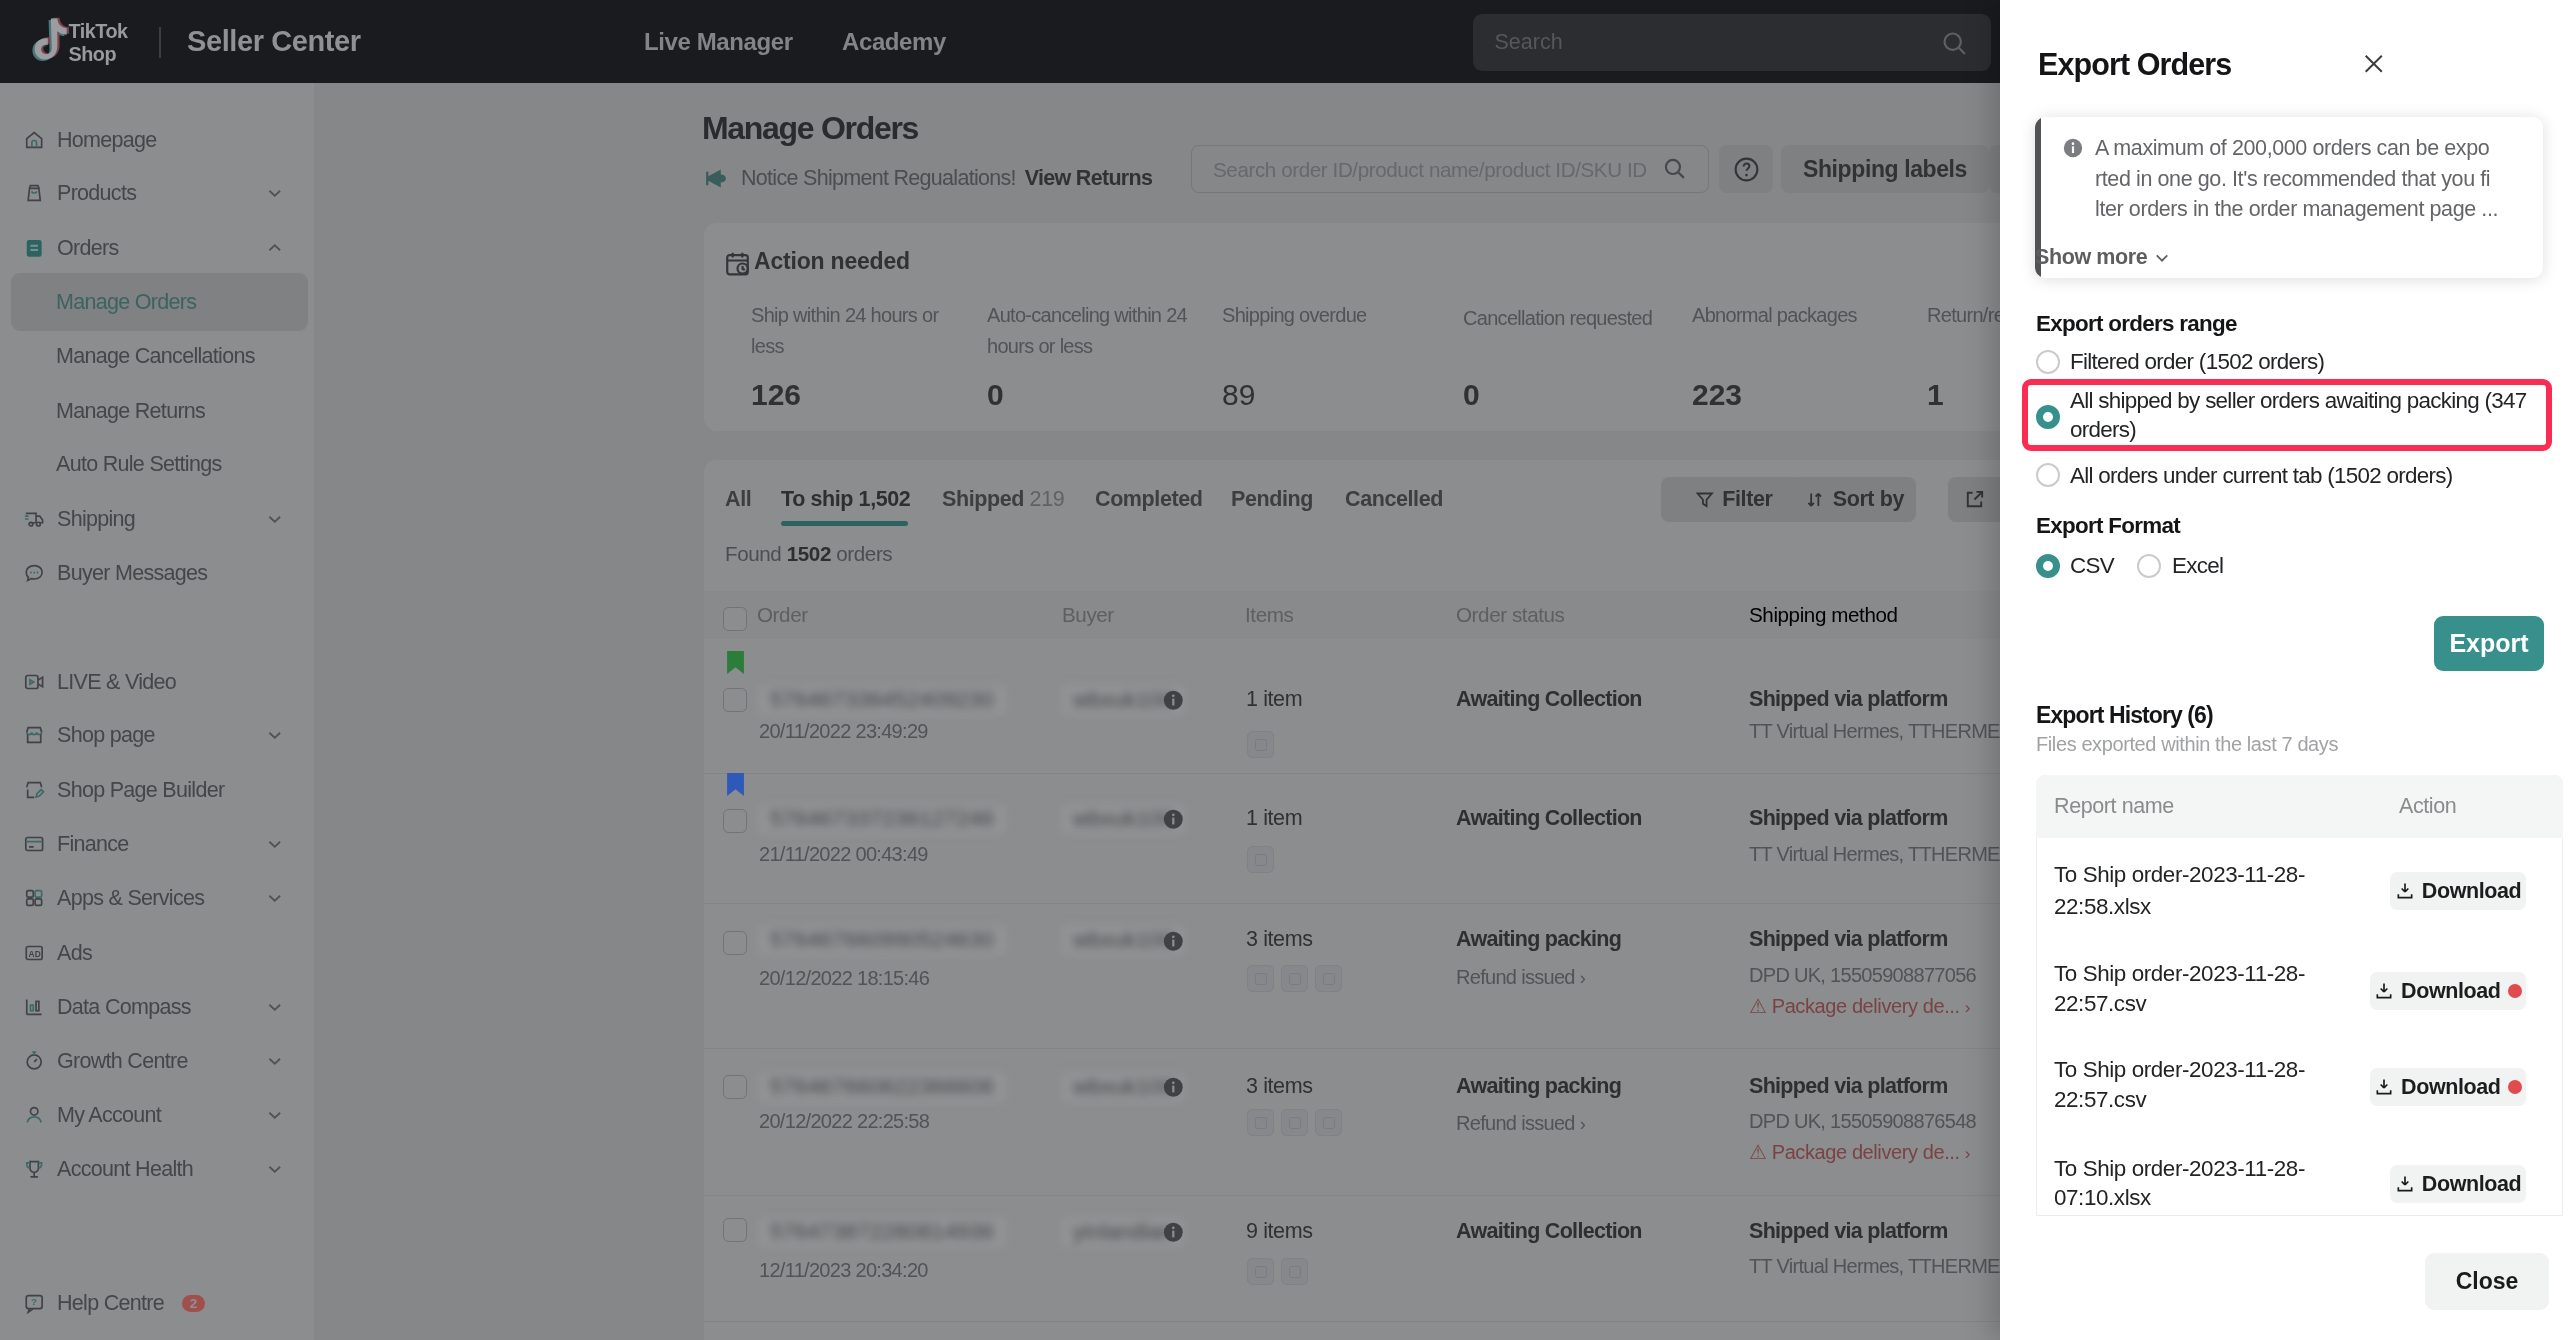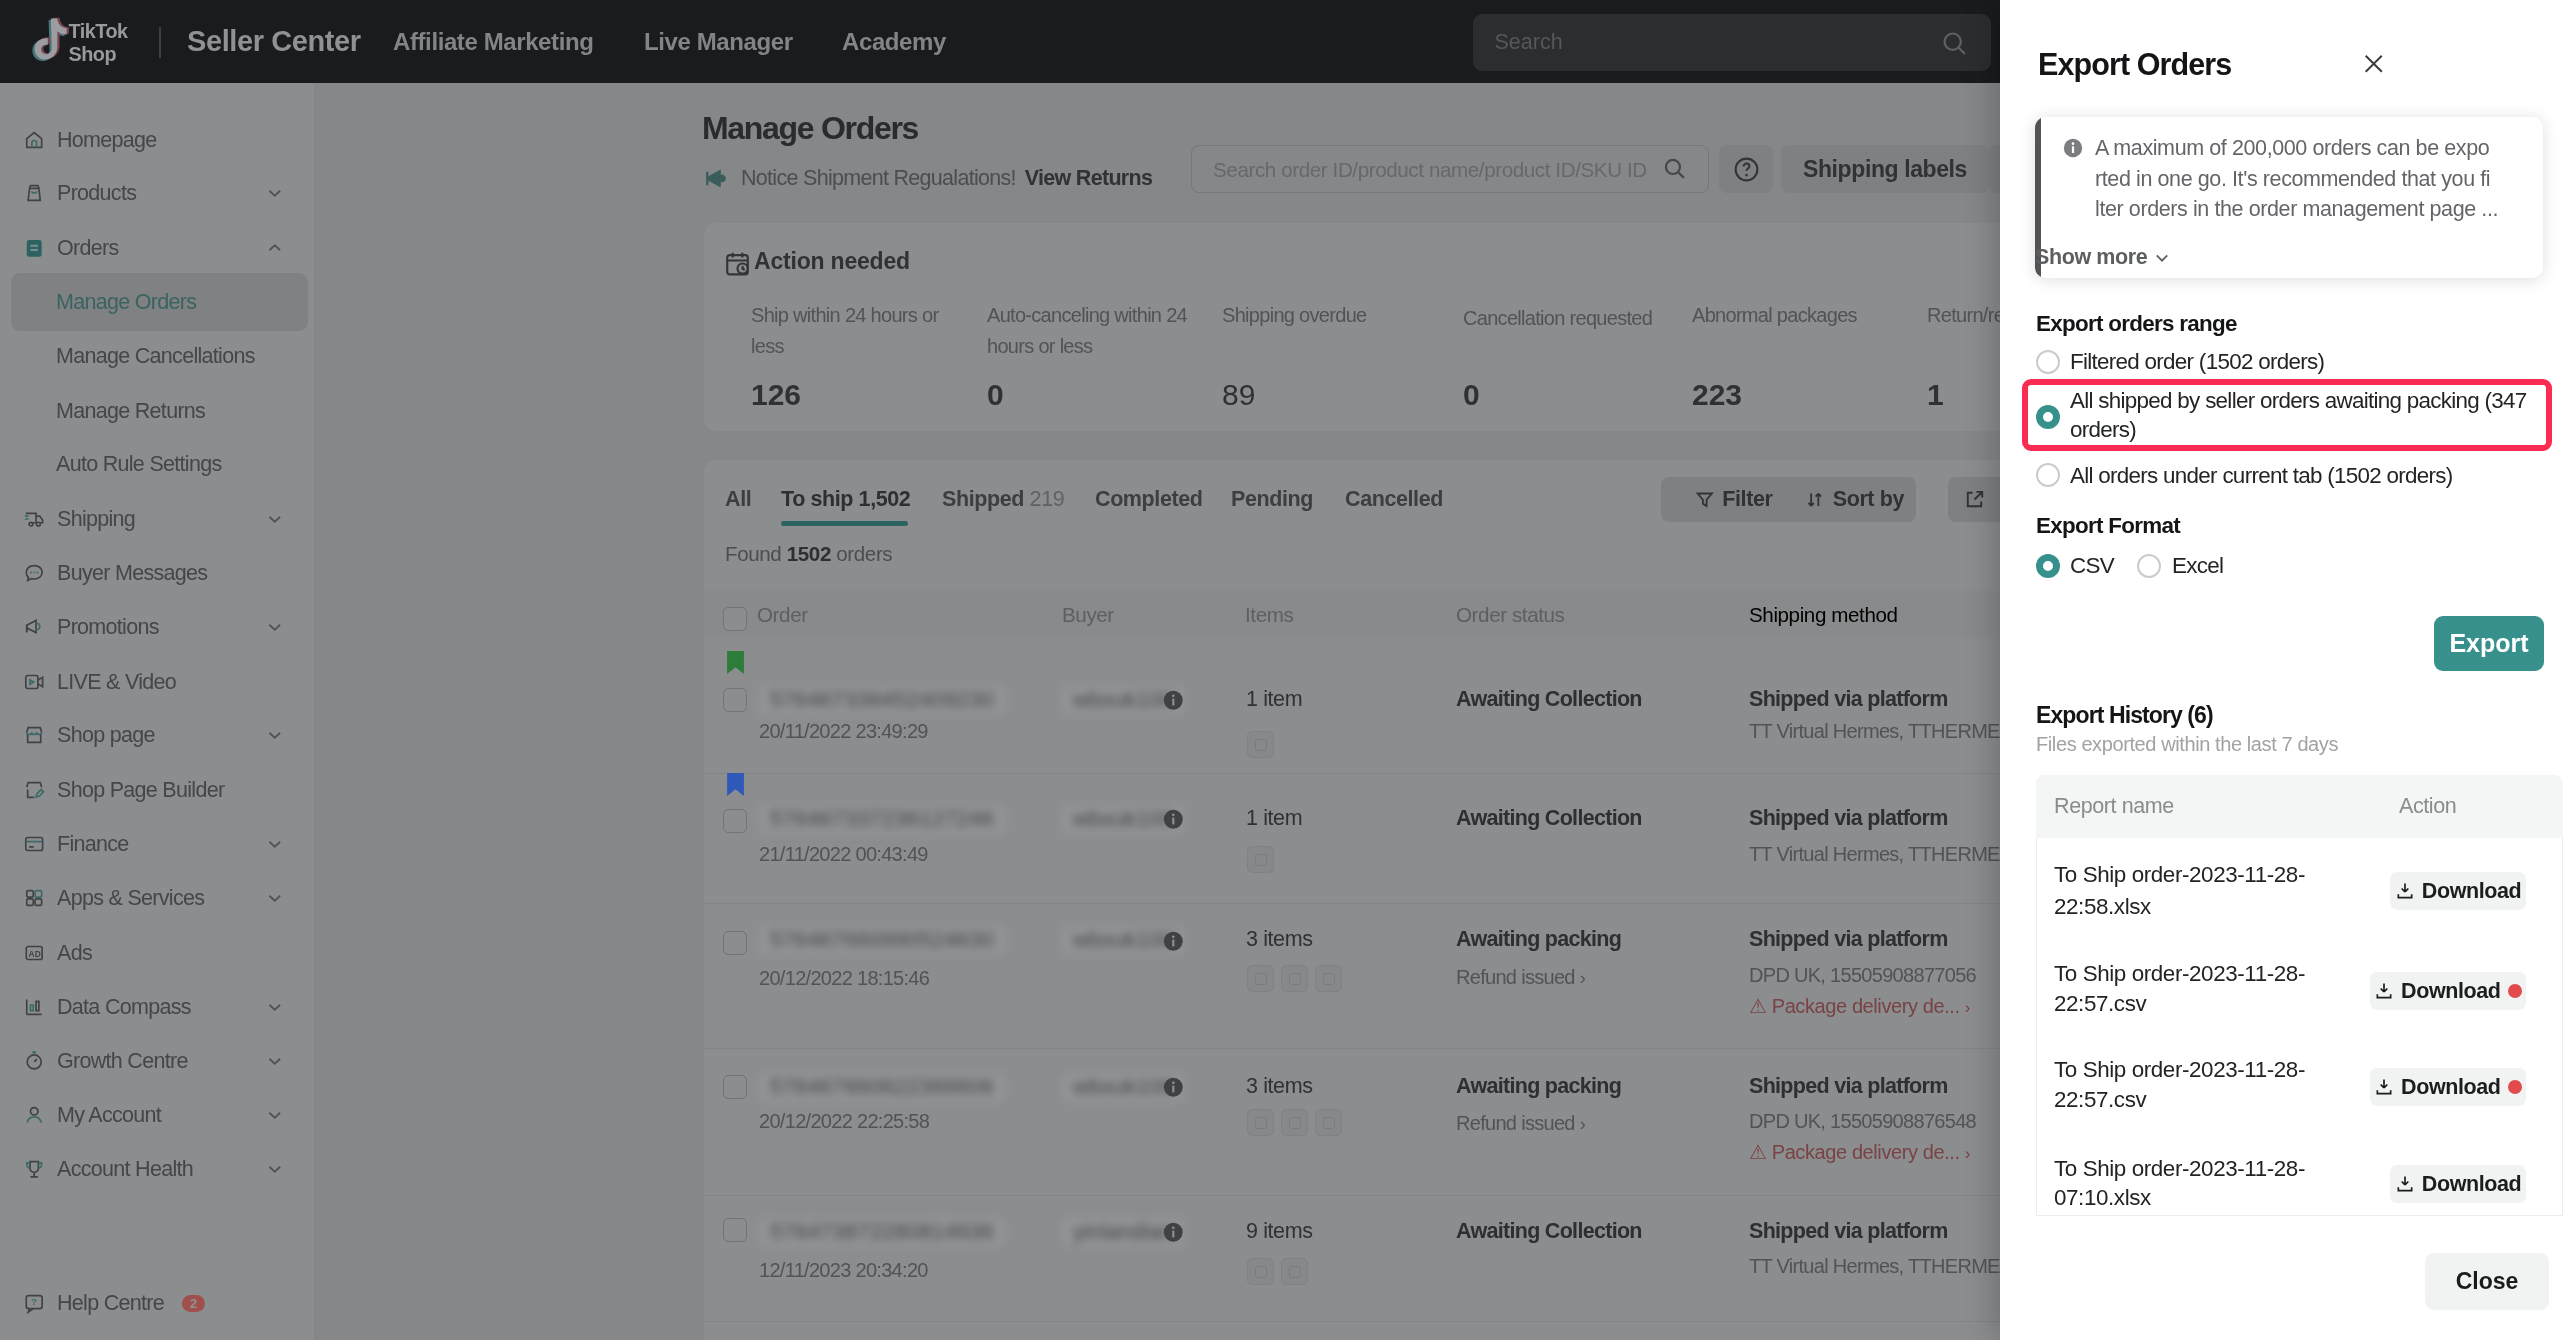--- a/index.html
+++ b/index.html
@@ -60,21 +60,20 @@
         </defs>
       <use href="#tknote" fill="#48777a" transform="translate(-2.5,1.6)"></use>
       <use href="#tknote" fill="#7c4450" transform="translate(2.5,-1)"></use>
       <use href="#tknote" fill="#9c9da0"></use>
       <text x="46" y="25" fill="#999a9d" font-size="22" font-weight="700" letter-spacing="-0.5">TikTok</text>
       <text x="46" y="51" fill="#999a9d" font-size="22" font-weight="700" letter-spacing="-0.5">Shop</text>
     </g>
   </svg>
   <div class="abs" style="left:159px;top:27px;width:1.8px;height:30.5px;background:#3c3e41"></div>
   <div class="navitem" style="left:187px;color:#8f9193;font-size:29px;font-weight:600;">Seller Center</div>
-  <div class="navitem" style="left:393px;">Affiliate Marketing</div>
   <div class="navitem" style="left:644px;">Live Manager</div>
   <div class="navitem" style="left:842px;">Academy</div>
   <div id="hsearch">
     <div class="ph">Search</div>
     <svg class="abs" style="left:467px;top:15.3px" width="29" height="29" viewBox="0 0 32 32" fill="none" stroke="#5e6164" stroke-width="2.4">
       <circle cx="14" cy="14" r="9"></circle>
         <path d="M21 21 L27.5 27.5"></path>
     </svg>
   </div>
 </div>
@@ -137,31 +136,20 @@
   </div>
   <div class="sitem" style="top:464px;">
     <svg class="icon" width="22.4" height="22.4" viewBox="0 0 24 24" fill="none" stroke="#404246" stroke-width="1.8">
         <path d="M12 4 c5 0 8.5 3.2 8.5 7.2 c0 4-3.5 7.2-8.5 7.2 c-1 0-2-.1-2.9-.4 L5 20 l.8-3.4 C4.1 15.3 3.5 13.4 3.5 11.2 C3.5 7.2 7 4 12 4 Z"></path>
         <circle cx="8.5" cy="11.5" r="1" fill="#3d6a68" stroke="none"></circle>
         <circle cx="12" cy="11.5" r="1" fill="#3d6a68" stroke="none"></circle>
         <circle cx="15.5" cy="11.5" r="1" fill="#3d6a68" stroke="none"></circle>
       </svg>
     <div class="txt">Buyer Messages</div>
   </div>
-  <div class="sitem" style="top:518px;">
-    <svg class="icon" width="22.4" height="22.4" viewBox="0 0 24 24" fill="none" stroke="#404246" stroke-width="1.8">
-        <path d="M4 10 l10-5 v13 l-10-5 v4 z"></path>
-        <path d="M4 10 v8"></path>
-        <path d="M14 8 c3 0 4 1.5 4 3.5 s-1 3.5-4 3.5" stroke="#3d6a68"></path>
-      </svg>
-    <div class="txt">Promotions</div>
-    <svg class="chev" width="21.5" height="21.5" viewBox="0 0 24 24" fill="none" stroke="#505254" stroke-width="2">
-        <path d="M6 9.5 L12 15 L18 9.5"></path>
-      </svg>
-  </div>
   <div class="sitem" style="top:573px;">
     <svg class="icon" width="22.4" height="22.4" viewBox="0 0 24 24" fill="none" stroke="#404246" stroke-width="1.8">
         <rect x="3" y="5" width="13" height="14" rx="2"></rect>
         <path d="M16 10 l5-3 v10 l-5-3"></path>
         <path d="M7.5 9.5 l4 2.5 -4 2.5 z" stroke="#3d6a68"></path>
       </svg>
     <div class="txt">LIVE &amp; Video</div>
   </div>
   <div class="sitem" style="top:626px;">
     <svg class="icon" width="22.4" height="22.4" viewBox="0 0 24 24" fill="none" stroke="#404246" stroke-width="1.8">

